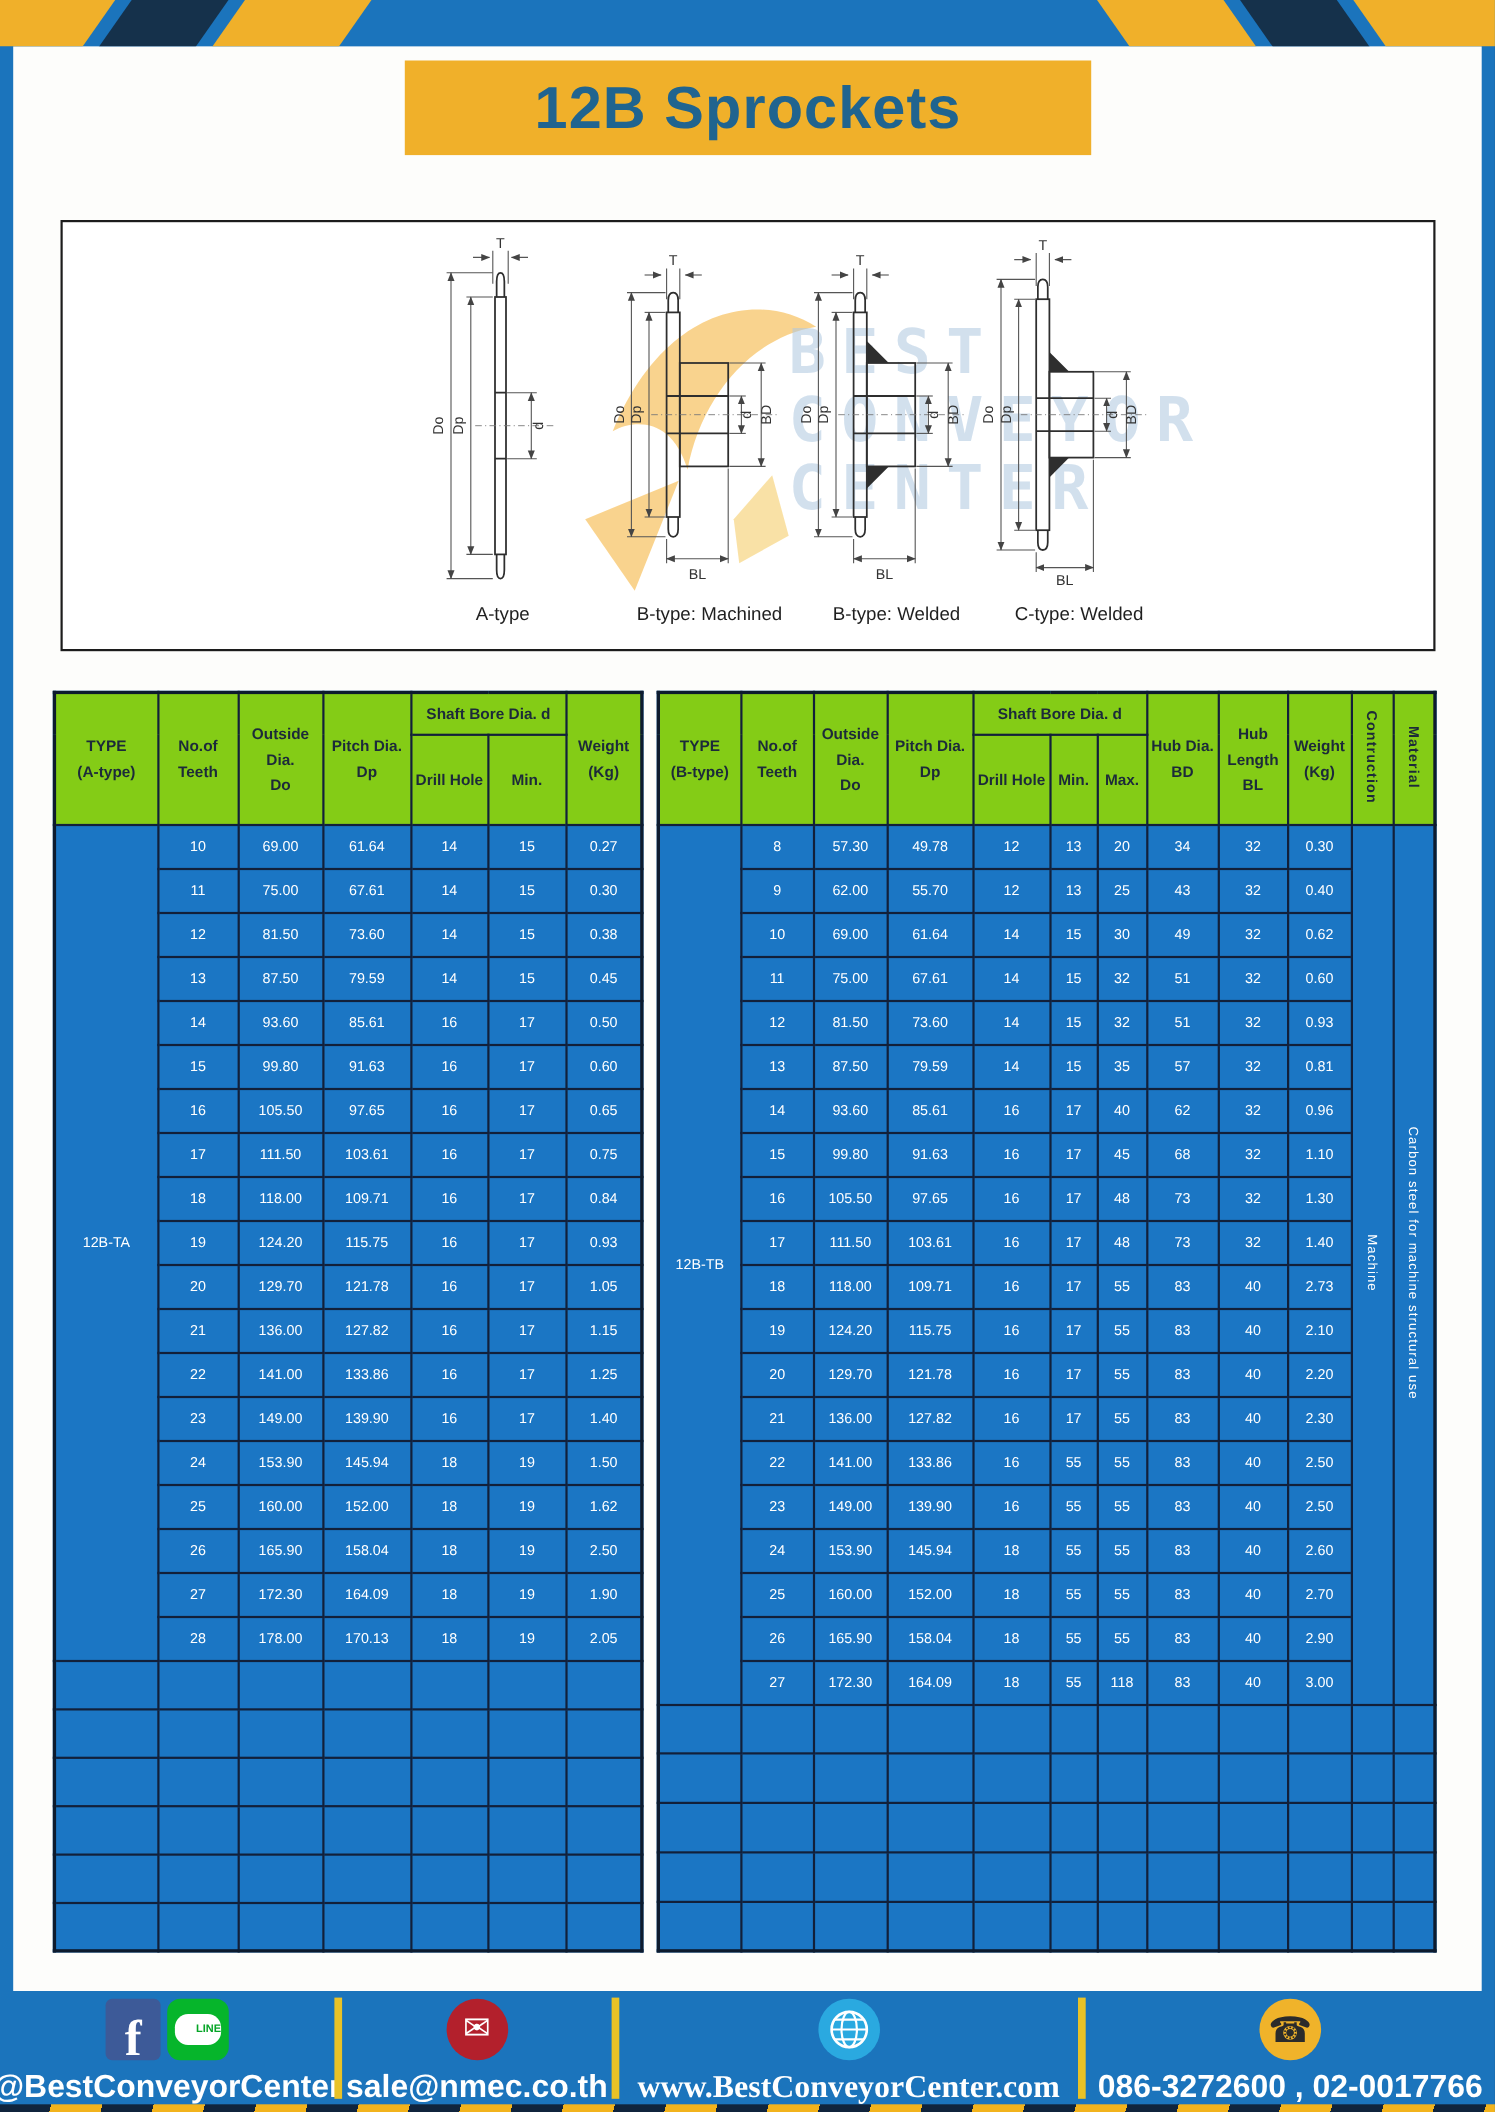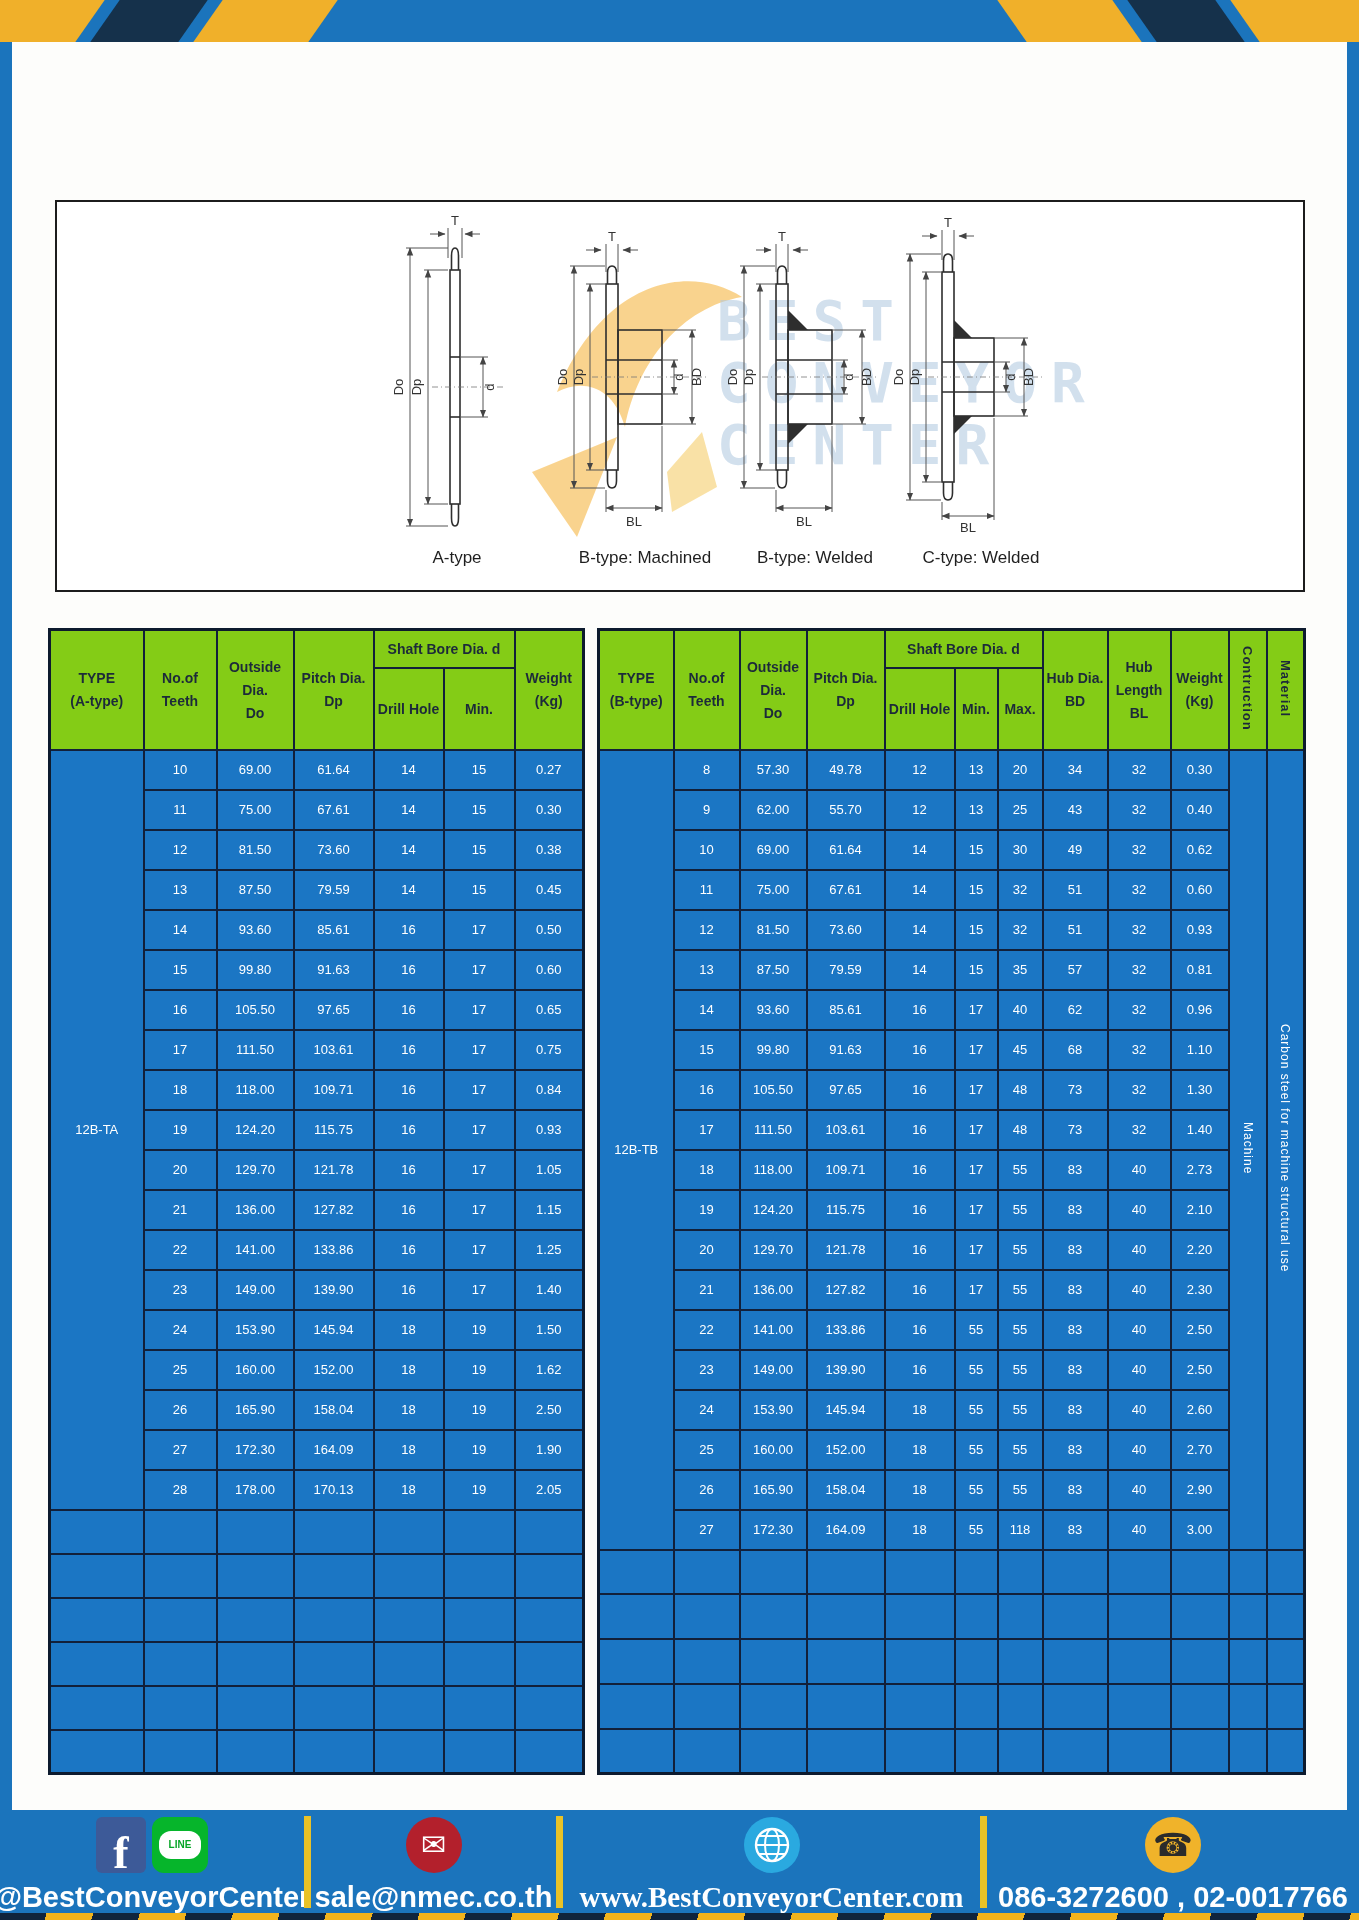--- a/index.html
+++ b/index.html
@@ -56,21 +56,21 @@
 
   
   .footer { position:absolute; left:0; top:1810px; width:1359px; height:104px; display:flex; align-items:stretch; }
   .fsec { display:flex; flex-direction:column; align-items:center; justify-content:flex-start; padding-top:6px; }
   .fdiv { width:7px; background:#e9c227; margin:6px 0; }
   .ficons { height:60px; display:flex; align-items:center; gap:6px; }
   .flabel { color:#ffffff; font-weight:bold; font-size:29px; margin-top:8px; white-space:nowrap; }
   .fb-icon { width:50px; height:56px; background:#3d5a98; border-radius:6px; color:#fff; font-family:"Liberation Serif", serif;
              font-weight:bold; font-size:46px; display:flex; align-items:flex-end; justify-content:center; line-height:40px; }
   .line-icon { width:56px; height:56px; background:#06b52b; border-radius:12px; display:flex; align-items:center; justify-content:center; }
-  .line-bubble { width:42px; height:28px; background:#ffffff; border-radius:12px; display:flex; align-items:center; justify-content:center;
+  .line-bubble { width:42px; height:28px; background:#ffffff; border-radius:12px; display:flex; align-items:center; justify-content:flex-end;
                  color:#06a527; font-size:10px; font-weight:bold; }
   .round-icon { width:56px; height:56px; border-radius:50%; display:flex; align-items:center; justify-content:center; }
   .mail-bg { background:#b3202c; color:#fff; font-size:30px; font-family:"DejaVu Sans", sans-serif; }
   .globe-bg { background:#2aa9e0; }
   .phone-bg { background:#f0b32a; color:#2b2b2b; font-size:32px; font-family:"DejaVu Sans", sans-serif; }
 
   .bottom-strip { position:absolute; left:0; top:1913px; width:1359px; height:7px;
                   background:repeating-linear-gradient(105deg, #10243c 0 45px, #f2b31c 45px 90px); }
 </style>
 </head>
@@ -82,20 +82,23 @@
     <div class="stripe yellow lean-l" style="left:-60px; width:150px;"></div>
     <div class="stripe dark lean-l" style="left:105px; width:88px;"></div>
     <div class="stripe yellow lean-l" style="left:208px; width:115px;"></div>
     <div class="stripe yellow lean-r" style="left:1012px; width:115px;"></div>
     <div class="stripe dark lean-r" style="left:1142px; width:88px;"></div>
     <div class="stripe yellow lean-r" style="left:1245px; width:170px;"></div>
   </div>
 
   <div class="white-panel"></div>
 
+  <div class="title-box">
+    <span>12B Sprockets</span>
+  </div>
 
   <svg width="0" height="0" style="position:absolute">
     <defs>
       <marker id="ar" markerWidth="9" markerHeight="8" refX="7.5" refY="4" orient="auto-start-reverse">
         <path d="M0,0.8 L8,4 L0,7.2 z" fill="#444"></path>
       </marker>
     </defs>
   </svg>
 
   <div class="diagram-panel">

